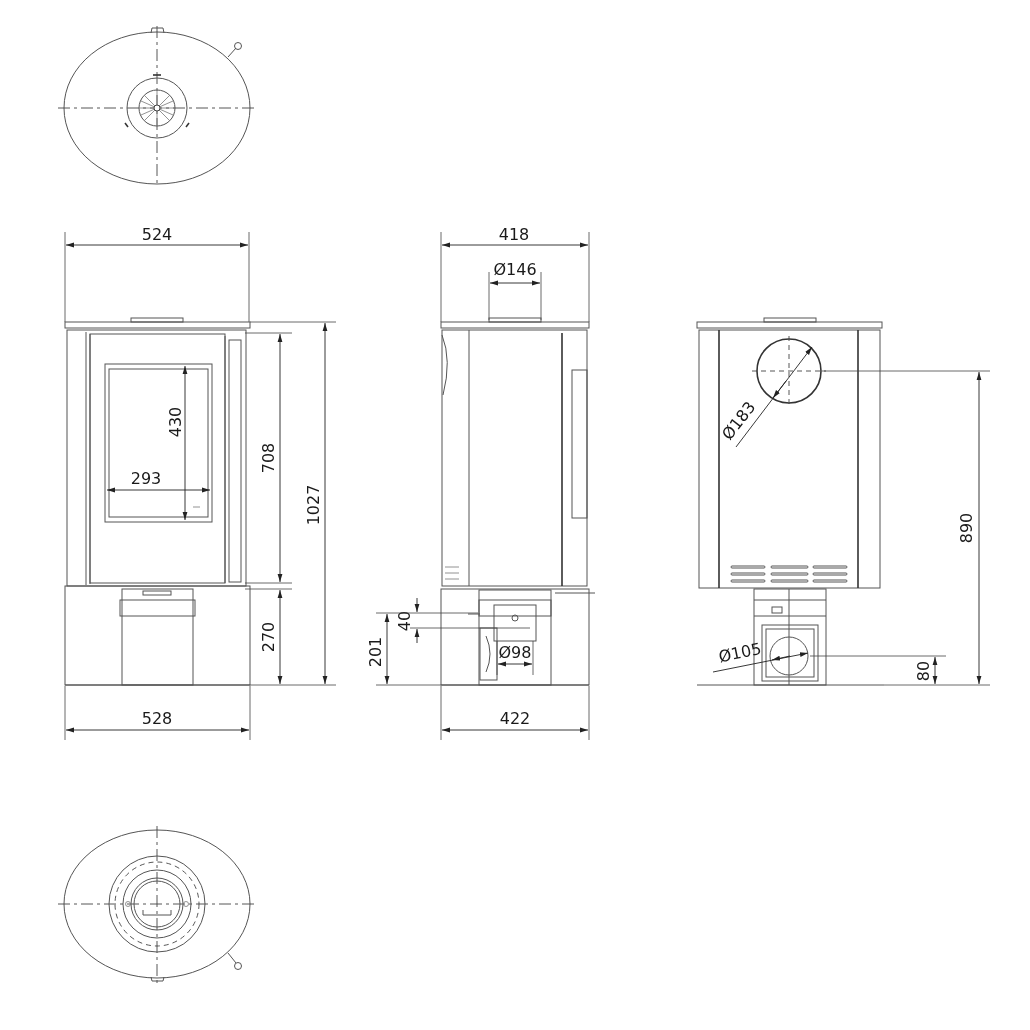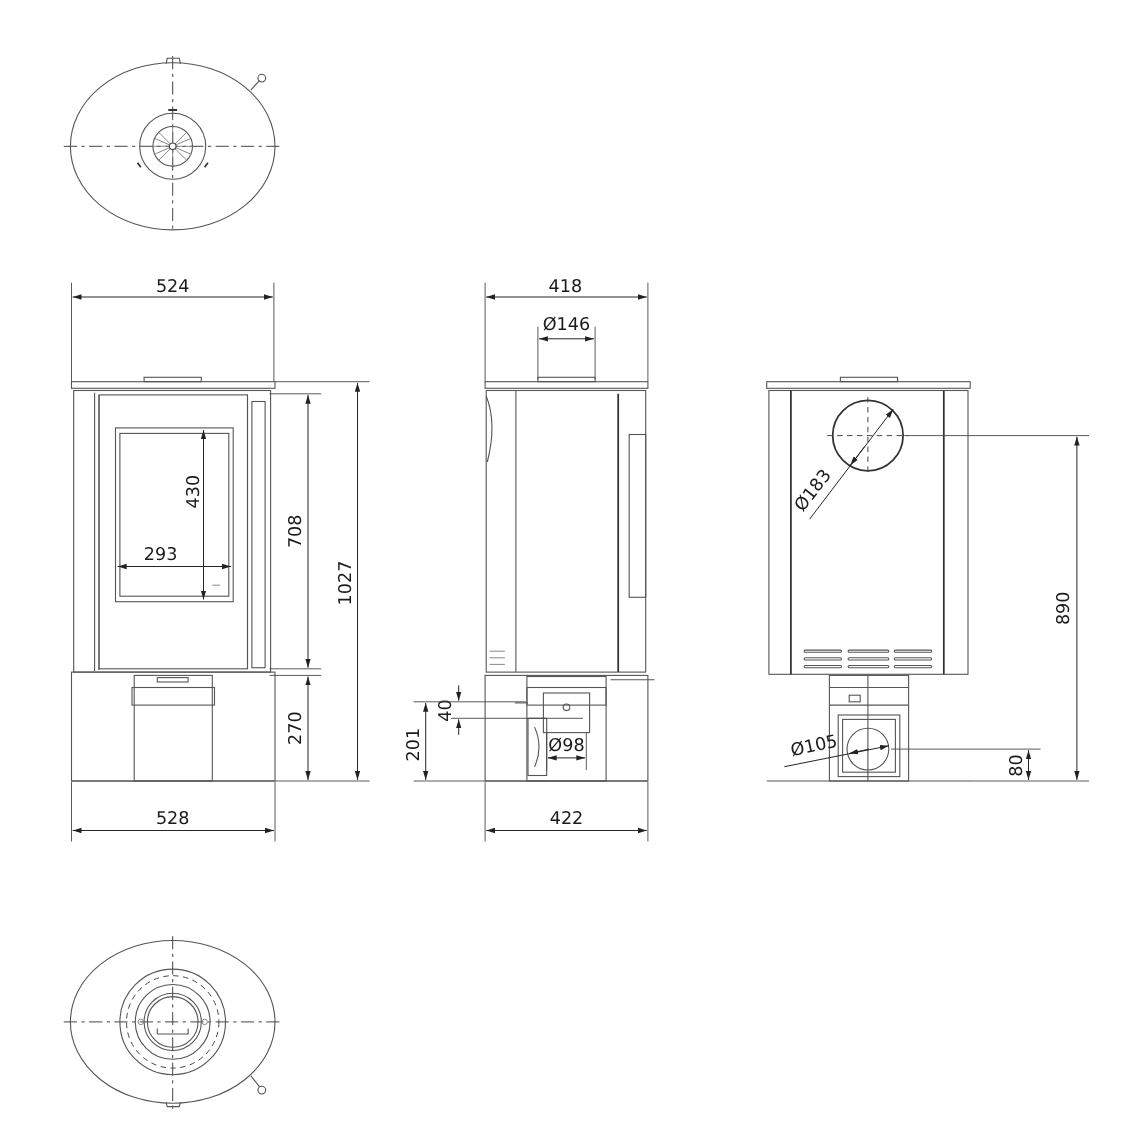--- a/index.html
+++ b/index.html
@@ -1,17 +1,17 @@
 <!DOCTYPE html>
 <html><head>
 <meta charset="utf-8">
 <style>
   html,body{margin:0;padding:0;background:#ffffff;}
   body{width:1030px;height:1030px;overflow:hidden;font-family:"DejaVu Sans","Liberation Sans",sans-serif;}
-  #drawing{position:absolute;left:0;top:0;width:1030px;height:870px;margin-top:25px;}
+  #drawing{position:absolute;left:0;top:0;width:1030px;height:870px;}
   svg text{font-family:"DejaVu Sans","Liberation Sans",sans-serif;font-size:16px;fill:#1a1a1a;}
   .ln{stroke:#555;stroke-width:1;fill:none;}
   .thk{stroke:#333;stroke-width:1.6;fill:none;}
   .thin{stroke:#777;stroke-width:0.8;fill:none;}
   .dim{stroke:#222;stroke-width:0.9;fill:none;}
   .ext{stroke:#444;stroke-width:0.8;fill:none;}
   .cl{stroke:#444;stroke-width:0.9;fill:none;stroke-dasharray:12 4 3 4;}
   .dash{stroke:#444;stroke-width:0.9;fill:none;stroke-dasharray:5 4;}
 </style>
 </head>

